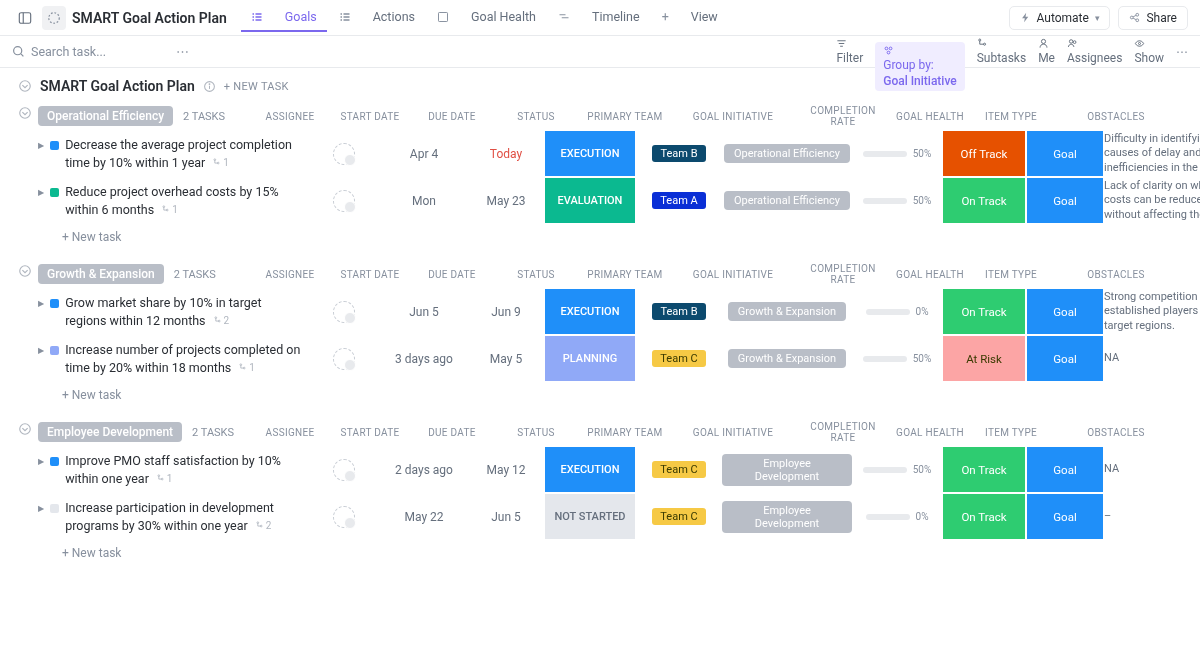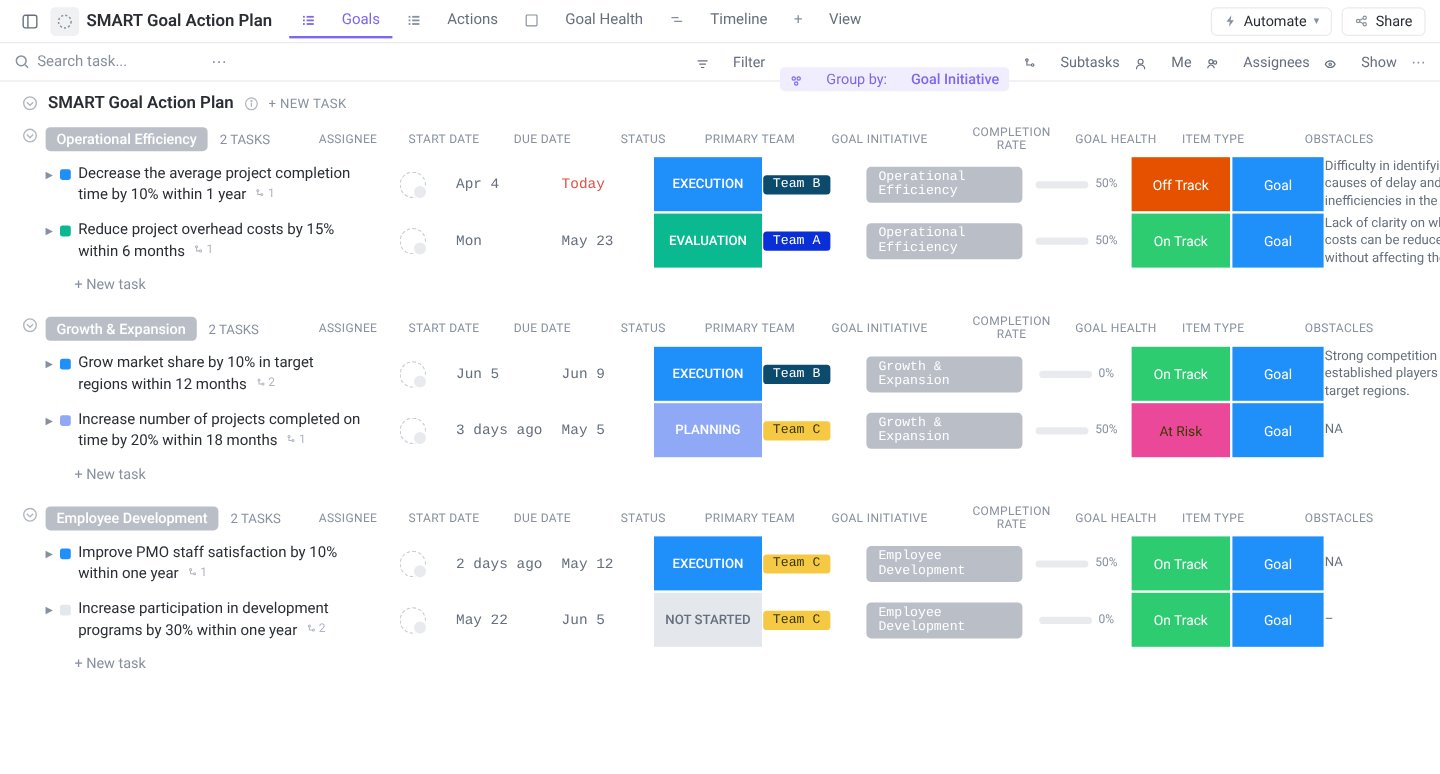--- a/index.html
+++ b/index.html
@@ -16,21 +16,21 @@
 .tab .ticon { color: #7b68ee; }
 .tab.inactive .ticon { color: #87909e; }
 .right-controls { margin-left: auto; display: flex; align-items: flex-end; gap: 8px; }
 .pill-btn { display: flex; align-items: center; gap: 6px; padding: 4px 10px; border: 1px solid #e8eaed; border-radius: 5px; font-size: 12px; cursor: pointer; color: #2a2e34; }
 
 
 .toolbar { display: flex; align-items: center; padding: 6px 12px; border-bottom: 1px solid #e8eaed; height: 32px; }
 .search-box { display: flex; align-items: center; gap: 6px; color: #87909e; font-size: 12.5px; flex: 0 0 auto; }
 .ellipsis { margin-left: 70px; color: #87909e; cursor: pointer; }
 .toolbar-right { margin-left: auto; display: flex; align-items: center; gap: 12px; font-size: 12px; }
-.tb-item { display: flex; align-items: flex-end; gap: 20px; cursor: pointer; color: #656f7d; }
+.tb-item { display: flex; align-items: flex-start; gap: 2px; cursor: pointer; color: #656f7d; flex-direction: column; }
 .tb-item.grouped { background: #f0edff; color: #7b68ee; padding: 3px 8px; border-radius: 4px; margin-top: 29px; }
 
 
 .section-title-row { display: flex; align-items: center; gap: 8px; padding: 10px 18px 8px 18px; }
 .section-title { font-weight: 600; font-size: 14px; }
 .info-circ { color: #b0b6bf; }
 .new-task-link { color: #87909e; font-size: 11px; text-transform: uppercase; letter-spacing: 0.3px; cursor: pointer; }
 
 .group-container { padding: 0 18px 6px 18px; }
 .group-header { display: flex; align-items: center; position: relative; height: 28px; }
@@ -41,21 +41,21 @@
 .columns-row { display: grid; grid-template-columns: 270px 72px 88px 76px 92px 86px 130px 90px 84px 78px 132px; gap: 0; font-size: 10px; color: #87909e; text-transform: uppercase; letter-spacing: 0.3px; margin-left: 20px; text-align: center; align-items: center; }
 .columns-row > :first-child { text-align: center; }
 
 .task-row { display: grid; grid-template-columns: 270px 72px 88px 76px 92px 86px 130px 90px 84px 78px 132px; align-items: center; min-height: 44px; margin-left: 20px; font-size: 12px; }
 .task-title-cell { display: flex; align-items: flex-start; gap: 6px; padding: 6px 4px 6px 0; }
 .expand-tri { color: #87909e; font-size: 8px; margin-top: 5px; cursor: pointer; }
 .status-dot { width: 9px; height: 9px; border-radius: 2px; margin-top: 5px; flex-shrink: 0; }
 .task-name { font-size: 12.5px; line-height: 1.4; color: #2a2e34; }
 .subtask-ind { display: inline-flex; align-items: center; gap: 2px; color: #b0b6bf; font-size: 10px; margin-left: 4px; }
 
-.cell { text-align: left; color: #656f7d; font-family: Liberation Mono, monospace; }
+.cell { text-align: center; color: #656f7d; }
 .assignee-cell { display: flex; justify-content: center; }
 .assignee-circ { width: 22px; height: 22px; border: 1px dashed #c8cdd4; border-radius: 50%; position: relative; }
 .assignee-circ::after { content: ""; position: absolute; right: -2px; bottom: -2px; width: 10px; height: 10px; background: #e8eaed; border-radius: 50%; border: 1px solid #fff; }
 
 .due-today { color: #e04f44; }
 
 .badge-cell { display: flex; justify-content: flex-start; align-items: center; align-self: stretch; padding: 1px; }
 .status-badge { width: 100%; height: 100%; display: flex; align-items: center; justify-content: center; color: #fff; font-size: 11px; font-weight: 500; }
 .status-execution { background: #1f8ff9; }
 .status-evaluation { background: #0bb990; }
@@ -70,21 +70,21 @@
 .initiative-badge { display: inline-block; padding: 3px 10px; border-radius: 4px; background: #b9bec7; color: #fff; font-size: 11px; }
 
 .completion-cell { display: flex; align-items: center; gap: 6px; justify-content: center; }
 .prog-bar { width: 44px; height: 6px; border-radius: 3px; background: #e8eaed; overflow: hidden; }
 .prog-fill { height: 100%; background: #26c77a; border-radius: 3px; }
 .prog-text { font-size: 10px; color: #87909e; }
 
 .health-cell { width: 100%; height: 100%; display: flex; align-items: center; justify-content: center; color: #fff; font-size: 11.5px; }
 .health-off { background: #e65100; }
 .health-on { background: #2ecc71; }
-.health-risk { background: #ec4899; color: #3a3a00; }
+.health-risk { background: #fca5a5; color: #3a3a00; }
 
 .type-cell { width: 100%; height: 100%; display: flex; align-items: center; justify-content: center; background: #1f8ff9; color: #fff; font-size: 11.5px; }
 
 .obstacle { font-size: 11px; color: #656f7d; text-align: left; line-height: 1.3; padding: 2px 0; overflow: hidden; }
 
 .new-task-row { margin-left: 44px; padding: 6px 0 10px 0; color: #87909e; font-size: 12px; cursor: pointer; }
 
 svg { display: block; }
 </style>
 </head>

